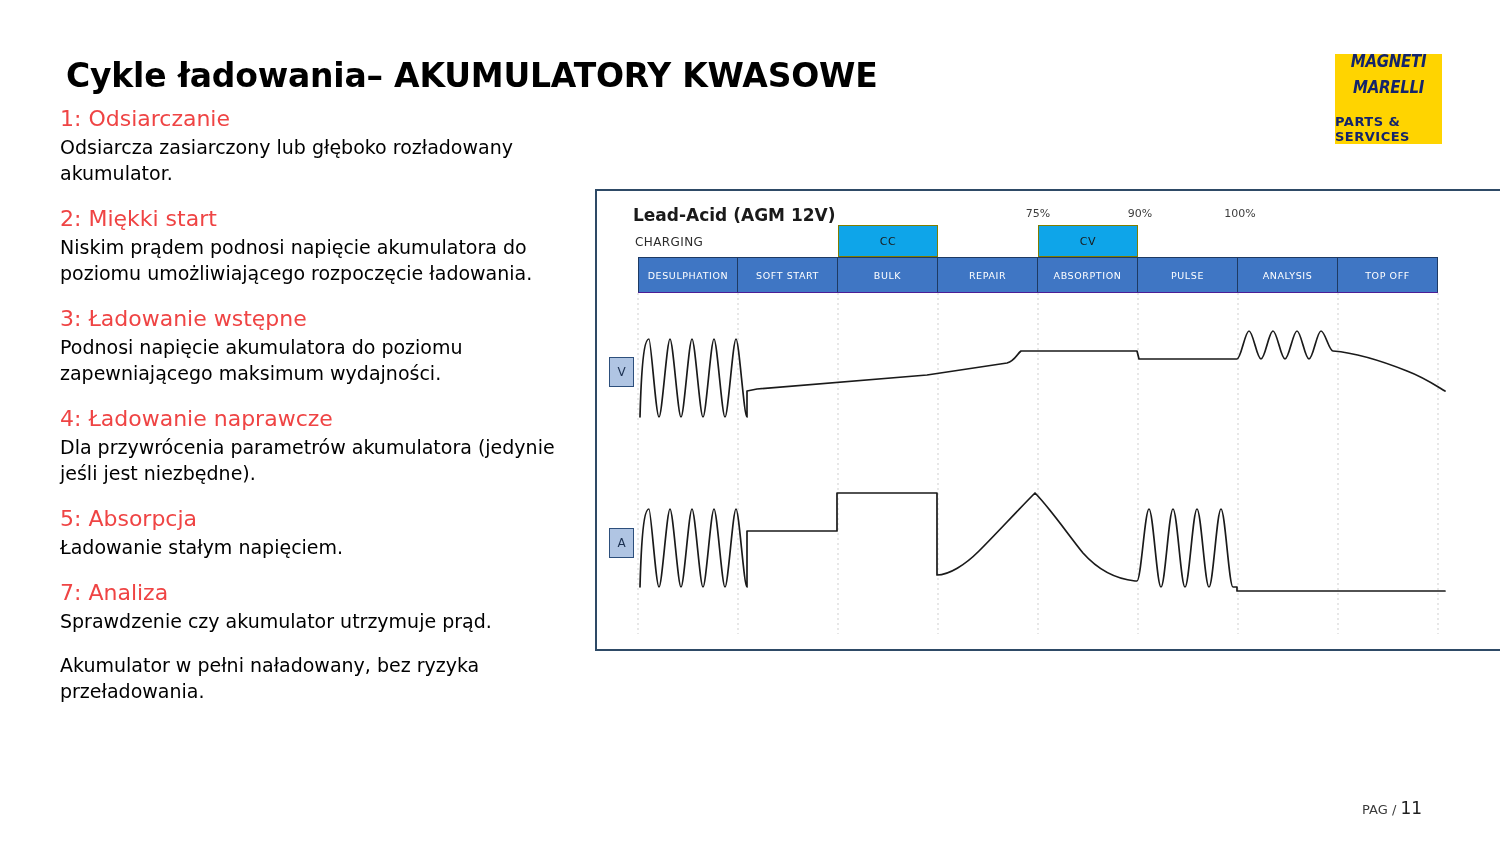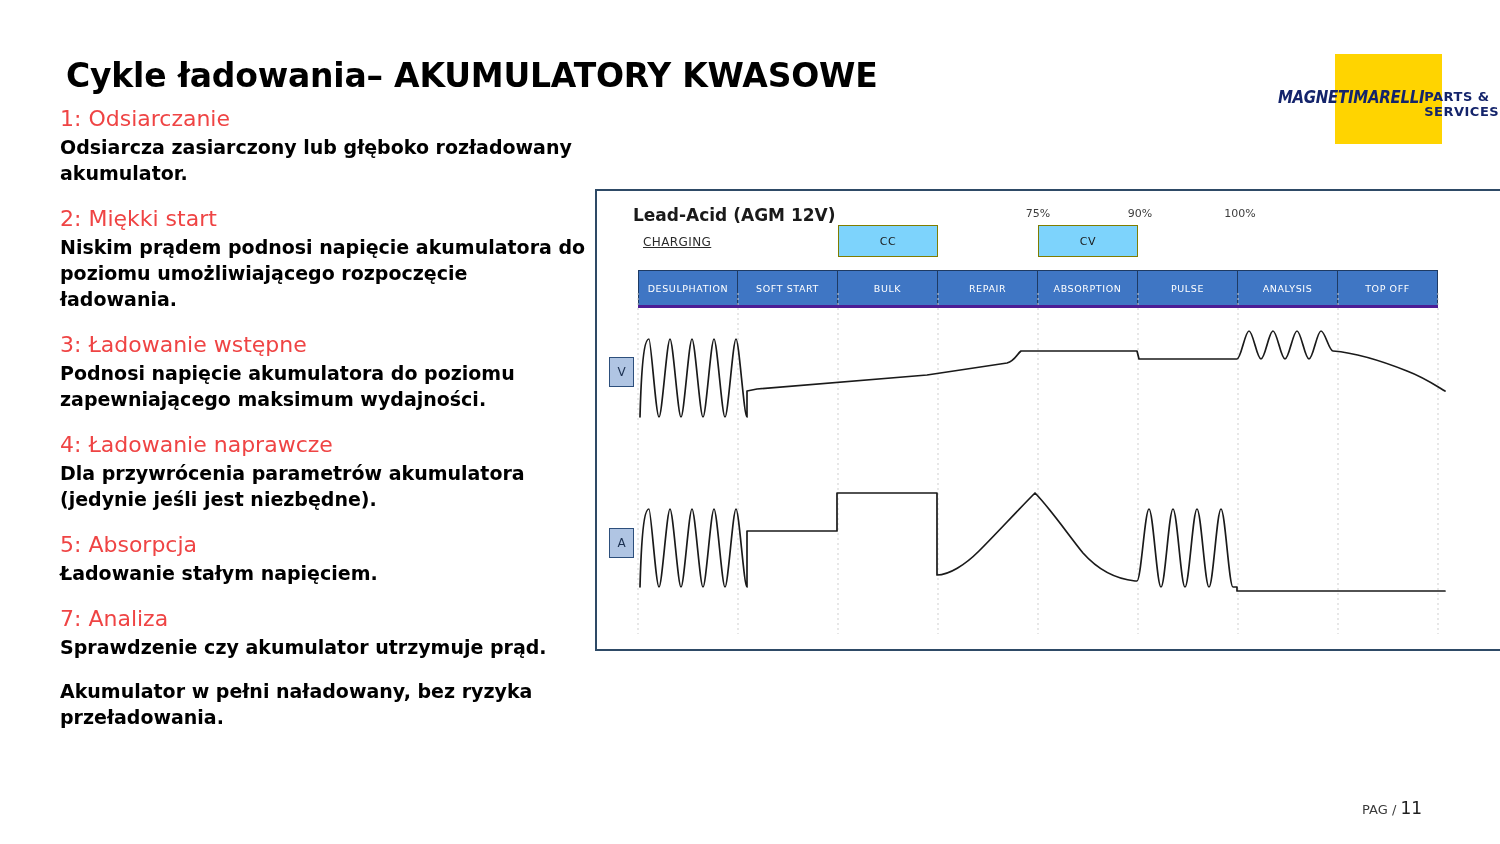--- a/index.html
+++ b/index.html
@@ -39,35 +39,34 @@
   .step-heading {
     font-size: 22px;
     line-height: 30px;
     color: #ef4444;
     white-space: nowrap;
   }
   .step-desc {
     font-size: 19px;
     line-height: 26px;
     color: #000000;
-    font-weight: bold;
   }
 
   
   #brand-logo {
     position: absolute;
     left: 1335px;
     top: 54px;
     width: 107px;
     height: 90px;
     background: #FFD400;
     display: flex;
-    flex-direction: row;
+    flex-direction: column;
     align-items: center;
-    justify-content: center;
+    justify-content: space-between;
   }
   #brand-logo .logo-wordmark {
     font-size: 15px;
     font-weight: bold;
     color: #14246b;
     line-height: 15px;
     text-align: center;
     font-style: italic;
     letter-spacing: -0.3px;
     transform: scaleY(1.18);
@@ -125,28 +124,28 @@
   }
 
   .mode-label {
     position: absolute;
     top: 44px;
     font-size: 12px;
     color: #2b2b2b;
     letter-spacing: 0.4px;
     white-space: nowrap;
   }
-  #label-charging { left: 46px; text-decoration: underline; }
+  #label-charging { left: 38px; }
   #label-complete { right: 12px; }
 
   .cc-cv-box {
     position: absolute;
     top: 34px;
     height: 32px;
-    background: #7dd3fc;
+    background: #0ea5e9;
     border: 1px solid #807d00;
     box-sizing: border-box;
     display: flex;
     align-items: center;
     justify-content: center;
     font-size: 11px;
     color: #1a1a1a;
     letter-spacing: 0.6px;
   }
 
@@ -165,21 +164,21 @@
     box-sizing: border-box;
     display: flex;
     align-items: center;
     justify-content: center;
     color: #ffffff;
     font-size: 9.5px;
     letter-spacing: 0.6px;
     white-space: nowrap;
   }
   .phase-band:first-child { border-left: 1px solid #1e3a63; }
-  #phase-band-row { border-top: 1px solid #1e3a63; border-bottom: 3px solid #4c1d95; margin-top: 13px; }
+  #phase-band-row { border-top: 1px solid #1e3a63; border-bottom: 1px solid #4c1d95; }
 
   .axis-chip {
     position: absolute;
     left: 12px;
     width: 25px;
     height: 30px;
     background: #b0c5e3;
     border: 1px solid #2d4f7c;
     box-sizing: border-box;
     display: flex;

